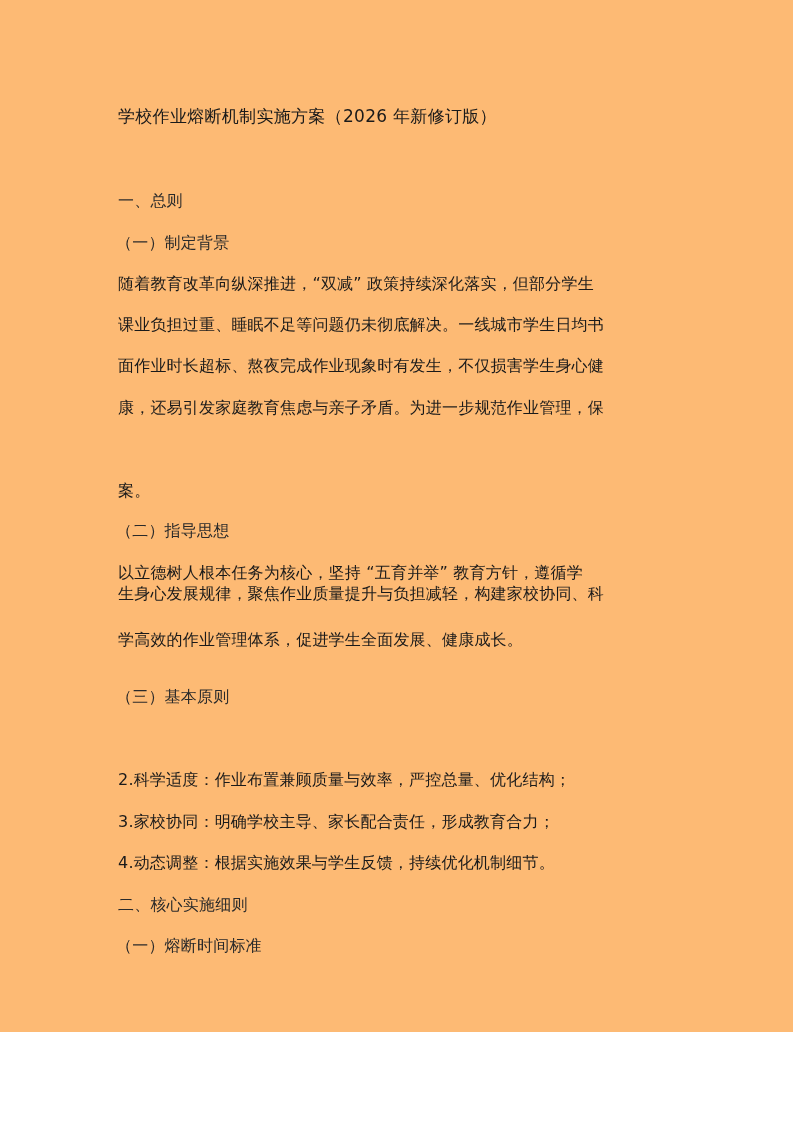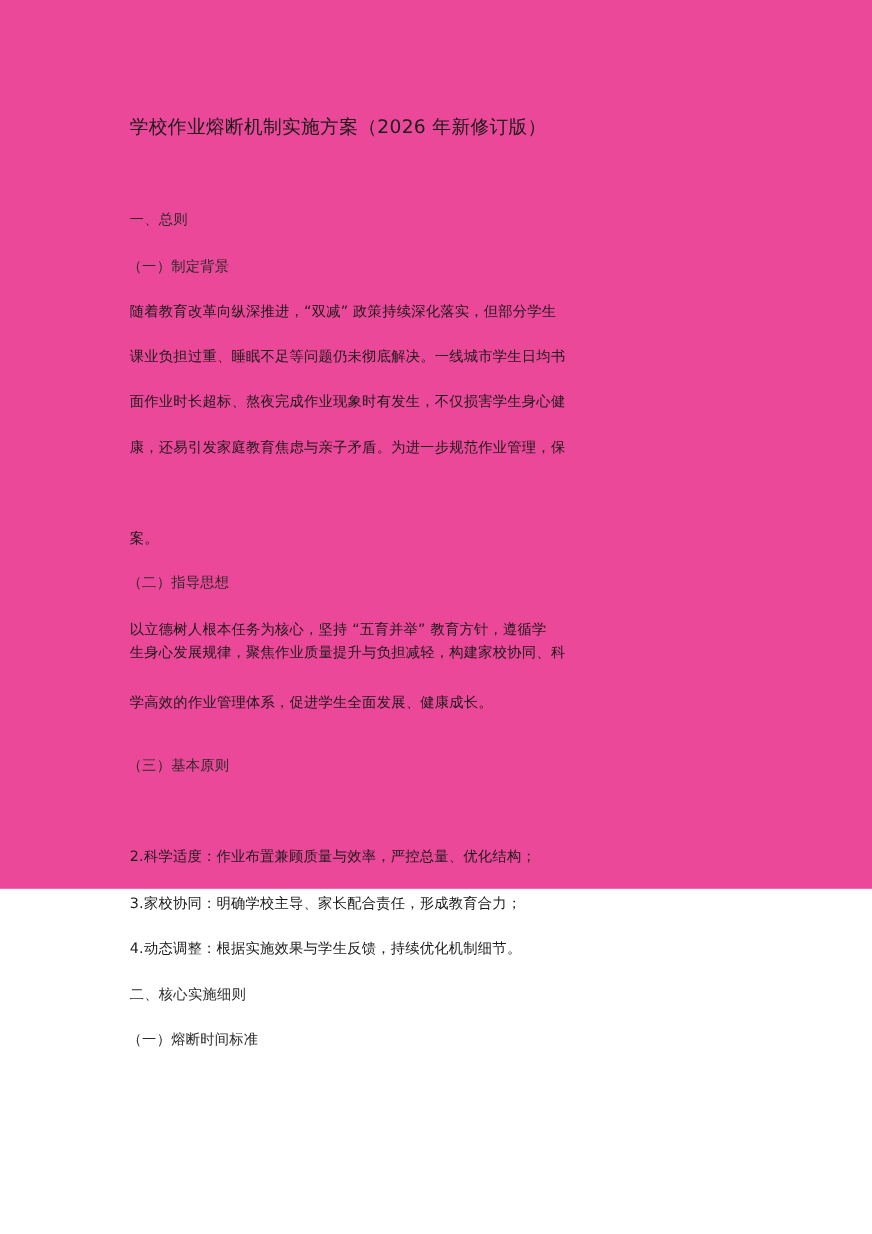--- a/index.html
+++ b/index.html
@@ -11,28 +11,28 @@
       width: 793px;
       height: 1122px;
       position: relative;
       overflow: hidden;
       font-family: "DejaVu Sans", "Liberation Sans", sans-serif;
       color: #1a1a1a;
     }
     .page {
       position: absolute;
       left: 0; top: 0;
-      width: 793px; height: 808px;
-      background: #ec4899;
+      width: 793px; height: 1032px;
+      background: #fdba74;
     }
     .line {
       position: absolute;
       left: 118px;
       white-space: nowrap;
-      font-size: 13px;
+      font-size: 16px;
       line-height: 24px;
       letter-spacing: 0.2px;
     }
     .title { font-size: 17px; letter-spacing: 0.3px; }
     .heading { color: #2a2a2a; }
     .sub { left: 116px; }
   </style>
 </head>
 <body>
 

